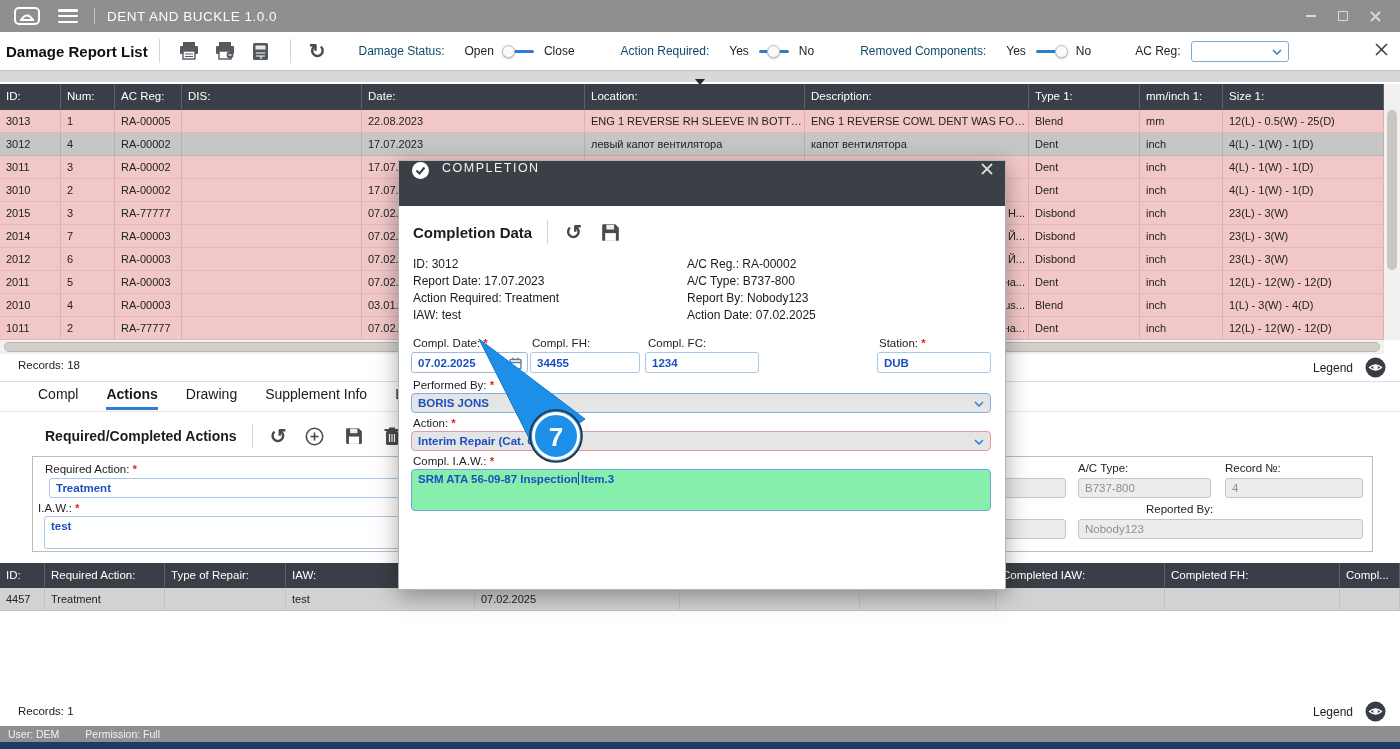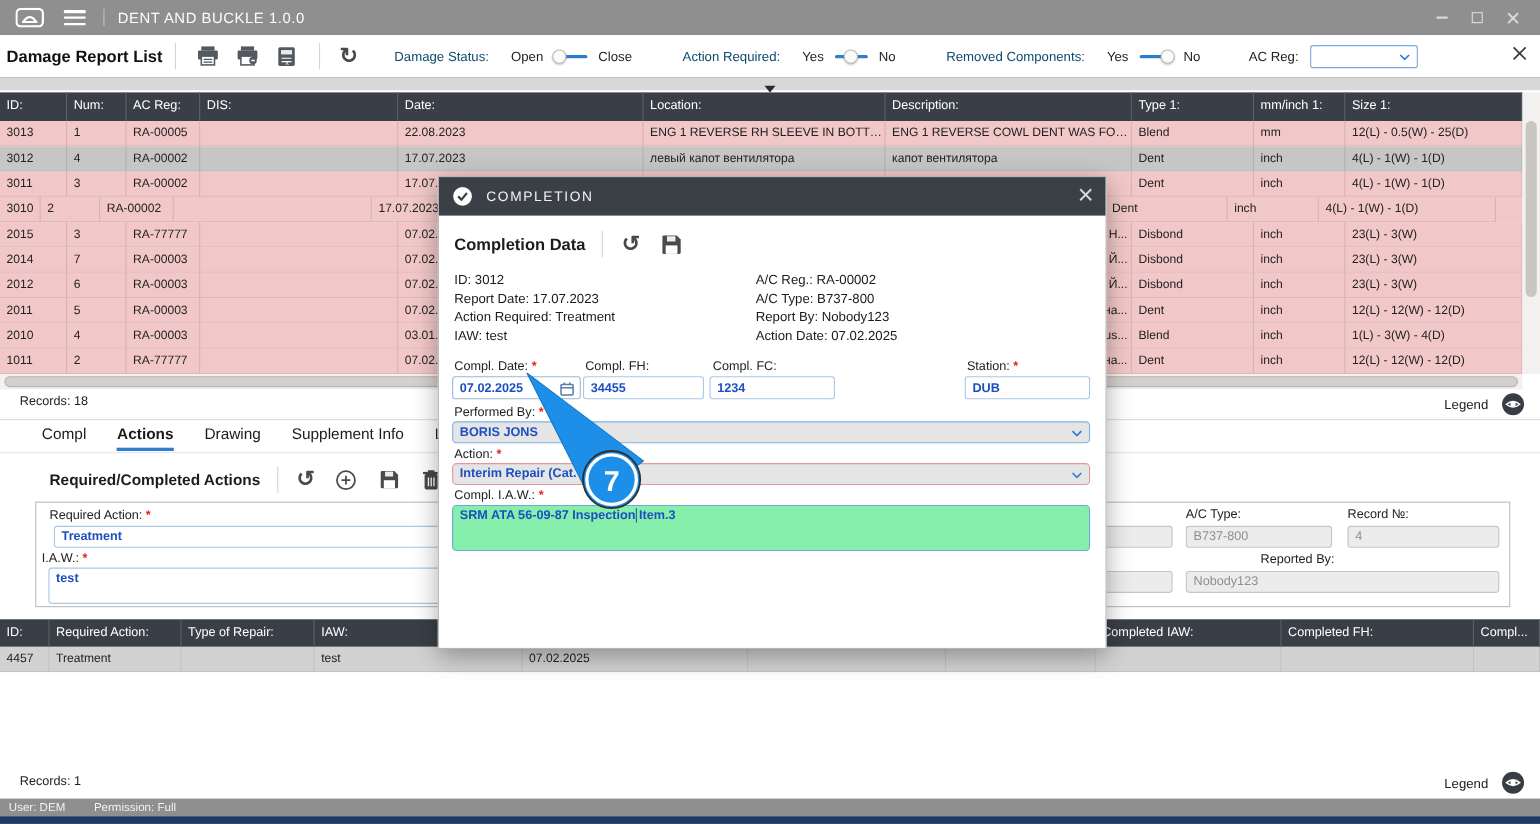--- a/index.html
+++ b/index.html
@@ -84,21 +84,21 @@
   .actions-table .hcell { height:25px; }
   .actions-table .trow { background:#d2d2d2; }
   .actions-table .tcell { border-right:1px solid rgba(0,0,0,0.07); }
 
   
   .statusbar { position:absolute; top:726px; left:0; right:0; height:16px; background:#8f8f8f; color:#f2f2f2; font-size:10.5px; display:flex; align-items:center; gap:26px; padding-left:8px; }
   .bstrip { position:absolute; top:742px; left:0; right:0; height:7px; background:#203a66; }
 
   
   .modal { position:absolute; left:398px; top:160px; width:608px; height:430px; background:#fff; border:1px solid #b5b5b5; box-shadow:0 6px 22px rgba(0,0,0,0.35); z-index:50; }
-  .mheader { height:35px; background:#3b4046; display:flex; align-items:center; color:#fff; }
+  .mheader { height:45px; background:#3b4046; display:flex; color:#fff; }
   .mtitle-text { font-size:12.5px; letter-spacing:1.5px; margin-left:12px; color:#f2f2f2; }
   .mclose { margin-left:auto; margin-right:12px; cursor:pointer; }
   .mbody { position:relative; height:397px; font-size:12px; }
   .msect { position:absolute; left:14px; top:14px; display:flex; align-items:center; gap:13px; }
   .msect b { font-size:15px; }
   .info-col { position:absolute; top:50px; line-height:17px; font-size:12px; color:#1b1b1b; }
   .mlabel { position:absolute; font-size:11.5px; color:#222; white-space:nowrap; }
   .minput { position:absolute; height:21px; border:1px solid #a9c7e7; border-radius:3px; background:#fff; font-size:11.5px; font-weight:bold; color:#1d4fc0; padding:4px 6px; white-space:nowrap; overflow:hidden; }
   .minput.date { border-color:#9cb8d8; }
   .mselect { position:absolute; height:20px; border:1px solid #7fb2e4; border-radius:10px/6px; border-radius:4px; background:#e5e5e5; font-size:11.5px; font-weight:bold; color:#1d4fc0; padding:3px 6px; }
@@ -271,21 +271,21 @@
         <div class="tcell" style="width: 67px;">RA-00002</div>
         <div class="tcell" style="width: 180px;"></div>
         <div class="tcell" style="width: 223px;">17.07.2023</div>
         <div class="tcell" style="width: 220px;"></div>
         <div class="tcell" style="width: 224px;"></div>
         <div class="tcell" style="width: 111px;">Dent</div>
         <div class="tcell" style="width: 83px;">inch</div>
         <div class="tcell" style="width: 161px;">4(L) - 1(W) - 1(D)</div>
       </div>
       <div class="trow pink">
-        <div class="tcell" style="width: 37px;">3010</div>
+        <div class="tcell" style="width: 61px;">3010</div>
         <div class="tcell" style="width: 54px;">2</div>
         <div class="tcell" style="width: 67px;">RA-00002</div>
         <div class="tcell" style="width: 180px;"></div>
         <div class="tcell" style="width: 223px;">17.07.2023</div>
         <div class="tcell" style="width: 220px;"></div>
         <div class="tcell" style="width: 224px;"></div>
         <div class="tcell" style="width: 111px;">Dent</div>
         <div class="tcell" style="width: 83px;">inch</div>
         <div class="tcell" style="width: 161px;">4(L) - 1(W) - 1(D)</div>
       </div>

